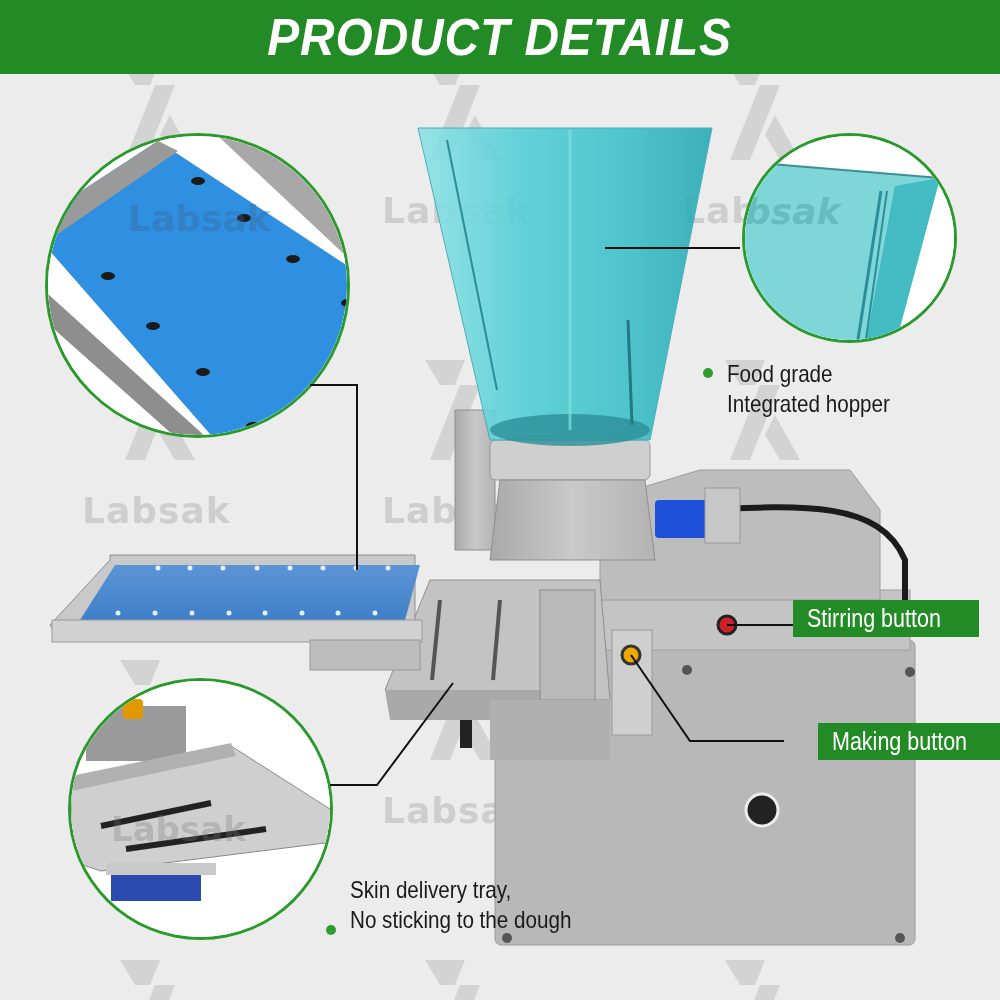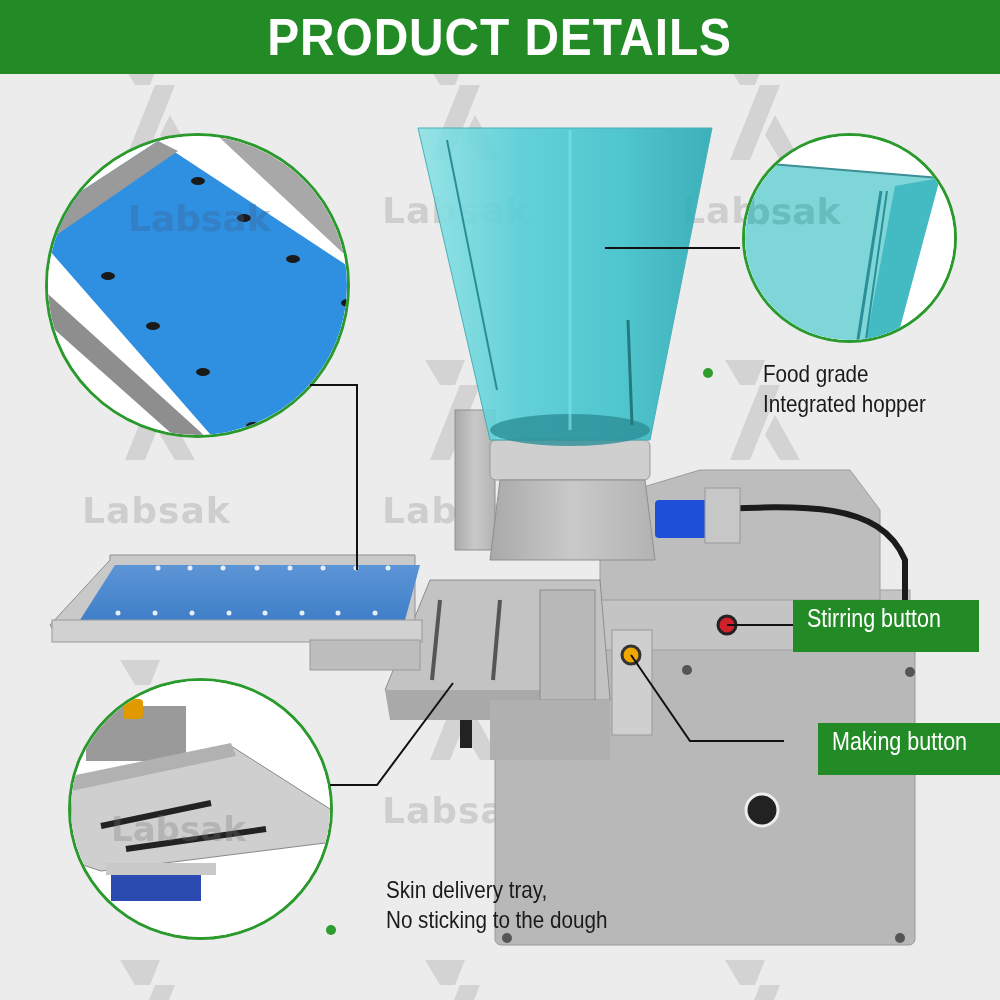--- a/index.html
+++ b/index.html
@@ -1,36 +1,36 @@
 <!DOCTYPE html>
 <html><head>
   <meta charset="utf-8">
   <style>
     html, body { margin:0; padding:0; }
     body { width:1000px; height:1000px; overflow:hidden; background:#ececec; font-family:"Liberation Sans", sans-serif; position:relative; }
     .stage { position:absolute; left:0; top:0; width:1000px; height:1000px; background:#ececec; overflow:hidden; }
 
     
-    .header { position:absolute; left:0; top:0; width:1000px; height:74px; background:#238b25; display:flex; align-items:center; justify-content:center; z-index:5; }
+    .header { position:absolute; left:0; top:0; width:1000px; height:74px; background:#238b25; display:flex; align-items:center; justify-content:center; z-index:5;font-style:italic; }
     .header-title { color:#fff; font-family:"Liberation Sans", sans-serif; font-weight:bold; font-size:52px; letter-spacing:1px; transform:scaleX(0.92); }
 
     
     .wm { position:absolute; z-index:1; pointer-events:none; }
     .wm-logo { width:90px; height:110px; }
     .wm-text { font-family:"DejaVu Sans", sans-serif; font-weight:bold; font-size:36px; color:rgba(170,170,170,0.45); letter-spacing:1px; }
 
     
     .machine { position:absolute; left:0; top:0; width:1000px; height:1000px; z-index:2; }
 
     
-    .callout { position:absolute; z-index:6; display:flex; align-items:flex-start;gap:36px; }
+    .callout { position:absolute; z-index:6; display:flex; align-items:flex-start; }
     .bullet { width:10px; height:10px; border-radius:50%; background:#2e9c2e; margin-top:9px; margin-right:14px; flex-shrink:0; }
     .callout-text { font-family:"Liberation Sans", sans-serif; font-size:24px; line-height:30px; color:#1a1a1a; transform:scaleX(0.86); transform-origin:left top; white-space:nowrap; }
 
-    .label-box { position:absolute; z-index:6; background:#238b25; color:#fff; font-family:"Liberation Sans", sans-serif; font-size:25px; height:36px; line-height:36px; padding:0 0 16px 14px; white-space:nowrap; }
+    .label-box { position:absolute; z-index:6; background:#238b25; color:#fff; font-family:"Liberation Sans", sans-serif; font-size:25px; height:36px; line-height:36px; padding:0 0 1px 14px; white-space:nowrap; }
     .label-box span { display:inline-block; transform:scaleX(0.86); transform-origin:left center; }
 
     
     .zcircle { position:absolute; z-index:4; border:3px solid #2a9a2c; border-radius:50%; overflow:hidden; background:#fff; box-sizing:border-box; }
 
     .connector { position:absolute; z-index:5; }
   </style>
 </head>
 <body>
 
@@ -187,21 +187,21 @@
           <ellipse cx="60" cy="140" rx="7" ry="4"></ellipse>
         <ellipse cx="105" cy="190" rx="7" ry="4"></ellipse>
           <ellipse cx="155" cy="236" rx="7" ry="4"></ellipse>
         <ellipse cx="205" cy="290" rx="7" ry="4"></ellipse>
           <ellipse cx="300" cy="167" rx="7" ry="4"></ellipse>
       </g>
       <text x="80" y="95" font-family="DejaVu Sans, sans-serif" font-weight="bold" font-size="36" fill="rgba(60,100,150,0.35)">Labsak</text>
     </svg>
   </div>
 
-  <div class="zcircle" style="left:742px;top:133px;width:215px;height:210px;">
+  <div class="zcircle" style="left:742px;top:133px;width:215px;height:210px;font-style:italic;">
     <svg width="215" height="210" viewBox="0 0 215 210">
       <rect width="215" height="210" fill="#fff"></rect>
       <path d="M-10 25 L195 42 L150 210 L-10 210 Z" fill="#7ed6d8"></path>
       <path d="M150 50 L195 42 L150 210 L120 210 Z" fill="#44bac3"></path>
       <line x1="136" y1="55" x2="112" y2="210" stroke="#2a8f98" stroke-width="3"></line>
       <line x1="142" y1="55" x2="120" y2="210" stroke="#2a8f98" stroke-width="2"></line>
       <line x1="-10" y1="25" x2="195" y2="42" stroke="#3c8f94" stroke-width="2"></line>
       <text x="0" y="88" font-family="DejaVu Sans, sans-serif" font-weight="bold" font-size="36" fill="rgba(60,140,140,0.35)">bsak</text>
     </svg>
   </div>

